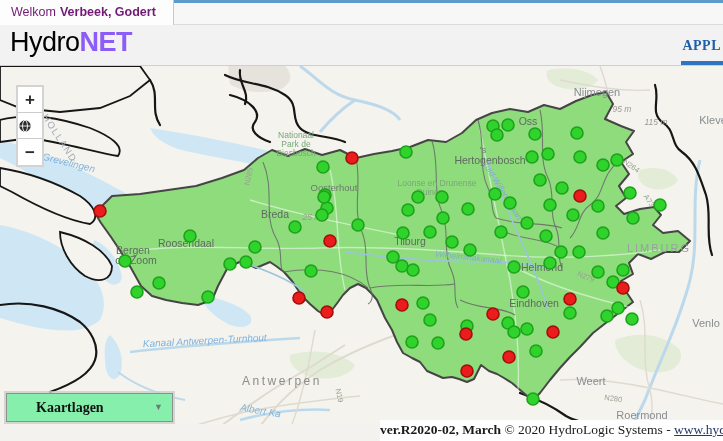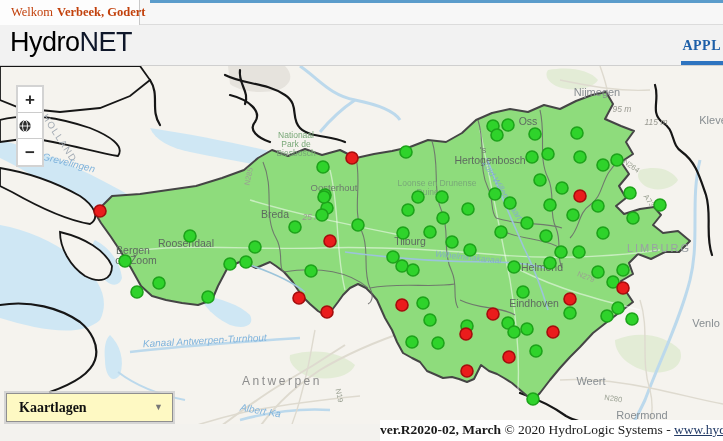--- a/index.html
+++ b/index.html
@@ -3,32 +3,32 @@
 <meta charset="utf-8">
 <style>
   html,body{margin:0;padding:0;background:#fff;}
   .screen{position:relative;width:723px;height:441px;overflow:hidden;background:#fff;
           font-family:"Liberation Sans",sans-serif;}
 
   
   .topbar{position:absolute;left:0;top:0;width:723px;height:25px;background:#f7f7f7;
           border-bottom:1px solid #dcdcdc;box-sizing:border-box;}
   .topbar-accent{position:absolute;left:150px;top:0;width:573px;height:3px;background:#5b9ccb;}
-  .welcome-tab{position:absolute;left:0;top:0;width:140px;height:25px;background:#fdfdfd;
+  .welcome-tab{position:absolute;left:0;top:0;width:174px;height:25px;background:#fdfdfd;
           border-right:1px solid #c9c9c9;box-sizing:border-box;
-          font-family:Liberation Serif, serif;font-size:12.5px;color:#c2410c;
+          font-family:Liberation Sans, sans-serif;font-size:12.5px;color:#701a75;
           line-height:24px;padding-left:11px;white-space:nowrap;}
   .welcome-tab b{margin-left:4px;}
 
   
   .logobar{position:absolute;left:0;top:25px;width:723px;height:41px;background:#f2f2f2;
           border-bottom:1px solid #cfcfcf;box-sizing:border-box;}
   .logo{position:absolute;left:10px;top:2px;font-size:27px;letter-spacing:-0.5px;
         font-family:"Liberation Sans",sans-serif;}
-  .logo .p1{color:#000000;} .logo .p2{color:#0f172a;}
+  .logo .p1{color:#000000;} .logo .p2{color:#8b5cf6;font-weight:bold;}
   .nav-tab{position:absolute;right:2px;top:13px;font-family:"Liberation Serif",serif;
         font-weight:bold;font-size:14px;letter-spacing:0.5px;color:#1d5fa8;cursor:pointer;}
   .nav-underline{position:absolute;right:0;bottom:0;width:42px;height:4px;background:#2e74c0;}
 
   
   .map-wrap{position:absolute;left:0;top:66px;width:723px;height:375px;background:#f5f3ee;overflow:hidden;}
   .map-wrap svg{display:block;}
 
   .lbl{font-family:"Liberation Sans",sans-serif;text-anchor:middle;}
   .city{font-size:10.5px;fill:#5e6a60;}
@@ -47,24 +47,24 @@
   .st-g{fill:#2fd32b;stroke:#1da31a;}
   .st-r{fill:#ea1c1c;stroke:#a50d0d;}
 
   
   .zoom-ctrl{position:absolute;left:16px;top:19px;width:24px;border:2px solid rgba(175,175,175,.55);background:#fff;}
   .zoom-btn{display:block;width:24px;height:26px;background:#fff;border:0;border-bottom:1px solid #ccc;
         font-size:17px;font-weight:bold;color:#2b2b2b;line-height:25px;text-align:center;padding:0;cursor:pointer;
         font-family:"Liberation Sans",sans-serif;}
   .zoom-btn:last-child{border-bottom:0;}
 
-  .layers-box{position:absolute;left:6px;top:327px;width:167px;height:29px;background:#fef9c3;
+  .layers-box{position:absolute;left:6px;top:327px;width:167px;height:29px;background:#86efac;
         border:1px solid #8f8f8f;outline:2px solid rgba(205,205,205,.8);box-sizing:border-box;
         font-family:"Liberation Serif",serif;font-weight:bold;font-size:14px;color:#111;
-        line-height:27px;padding-left:12px;cursor:pointer;}
+        line-height:27px;padding-left:29px;cursor:pointer;}
   .layers-chevron{position:absolute;right:9px;top:0;color:#777;font-size:9px;line-height:27px;}
 
   
   .footer-left-mask{position:absolute;left:0;top:358px;width:380px;height:17px;background:#f3f2ee;}
   .footer-right{position:absolute;left:380px;top:354px;width:343px;height:21px;background:#fff;
         font-family:"Liberation Serif",serif;font-size:13.5px;color:#1a1a1a;line-height:19px;
         text-align:right;padding-right:12px;box-sizing:border-box;white-space:nowrap;}
   .footer-link{text-decoration:underline;color:#223a66;cursor:pointer;}
 </style>
 </head>

